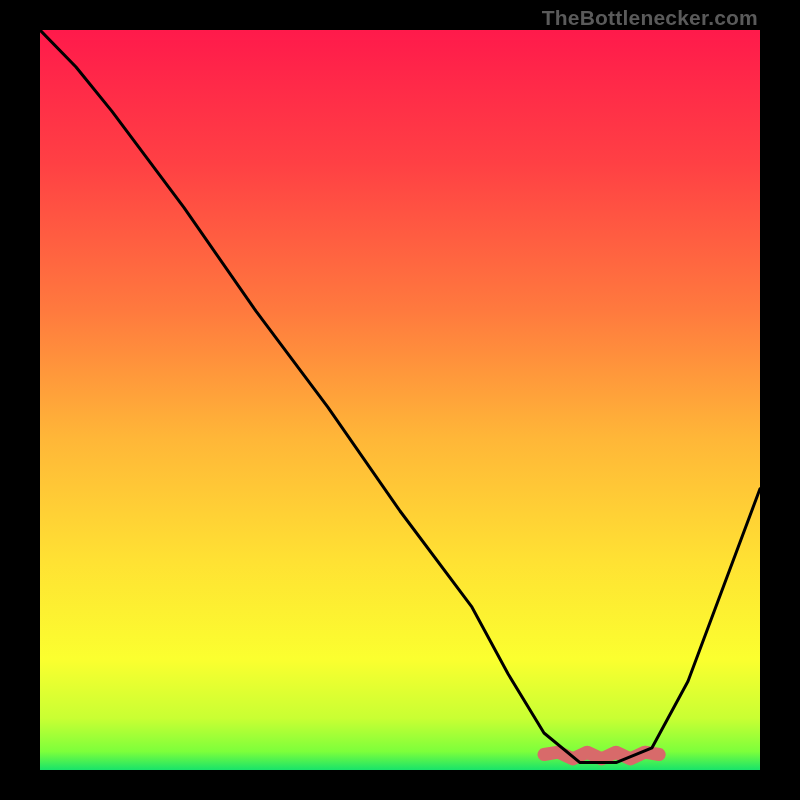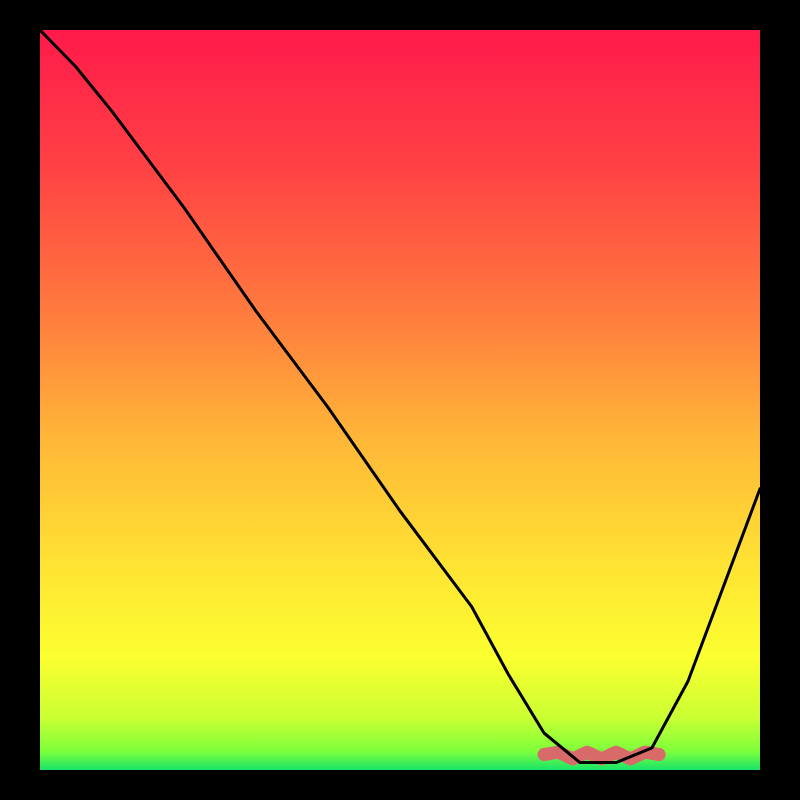--- a/index.html
+++ b/index.html
@@ -49,20 +49,21 @@
     font-size: 21px;
     font-weight: 600;
     color: #5a5a5a;
     letter-spacing: 0.2px;
   }
 </style>
 </head>
 <body>
 
 <div class="frame">
+  <div class="source">TheBottlenecker.com</div>
 
   <div class="plot">
     <svg class="gradient" viewBox="0 0 720 740" preserveAspectRatio="none" width="720" height="740">
       <defs>
         <linearGradient id="bg-grad" x1="0" y1="0" x2="0" y2="1">
             <stop offset="0.00%" stop-color="#ff1a4b"></stop>
             <stop offset="18.00%" stop-color="#ff4044"></stop>
             <stop offset="38.00%" stop-color="#ff7a3e"></stop>
             <stop offset="55.00%" stop-color="#ffb638"></stop>
             <stop offset="72.00%" stop-color="#ffe233"></stop>

